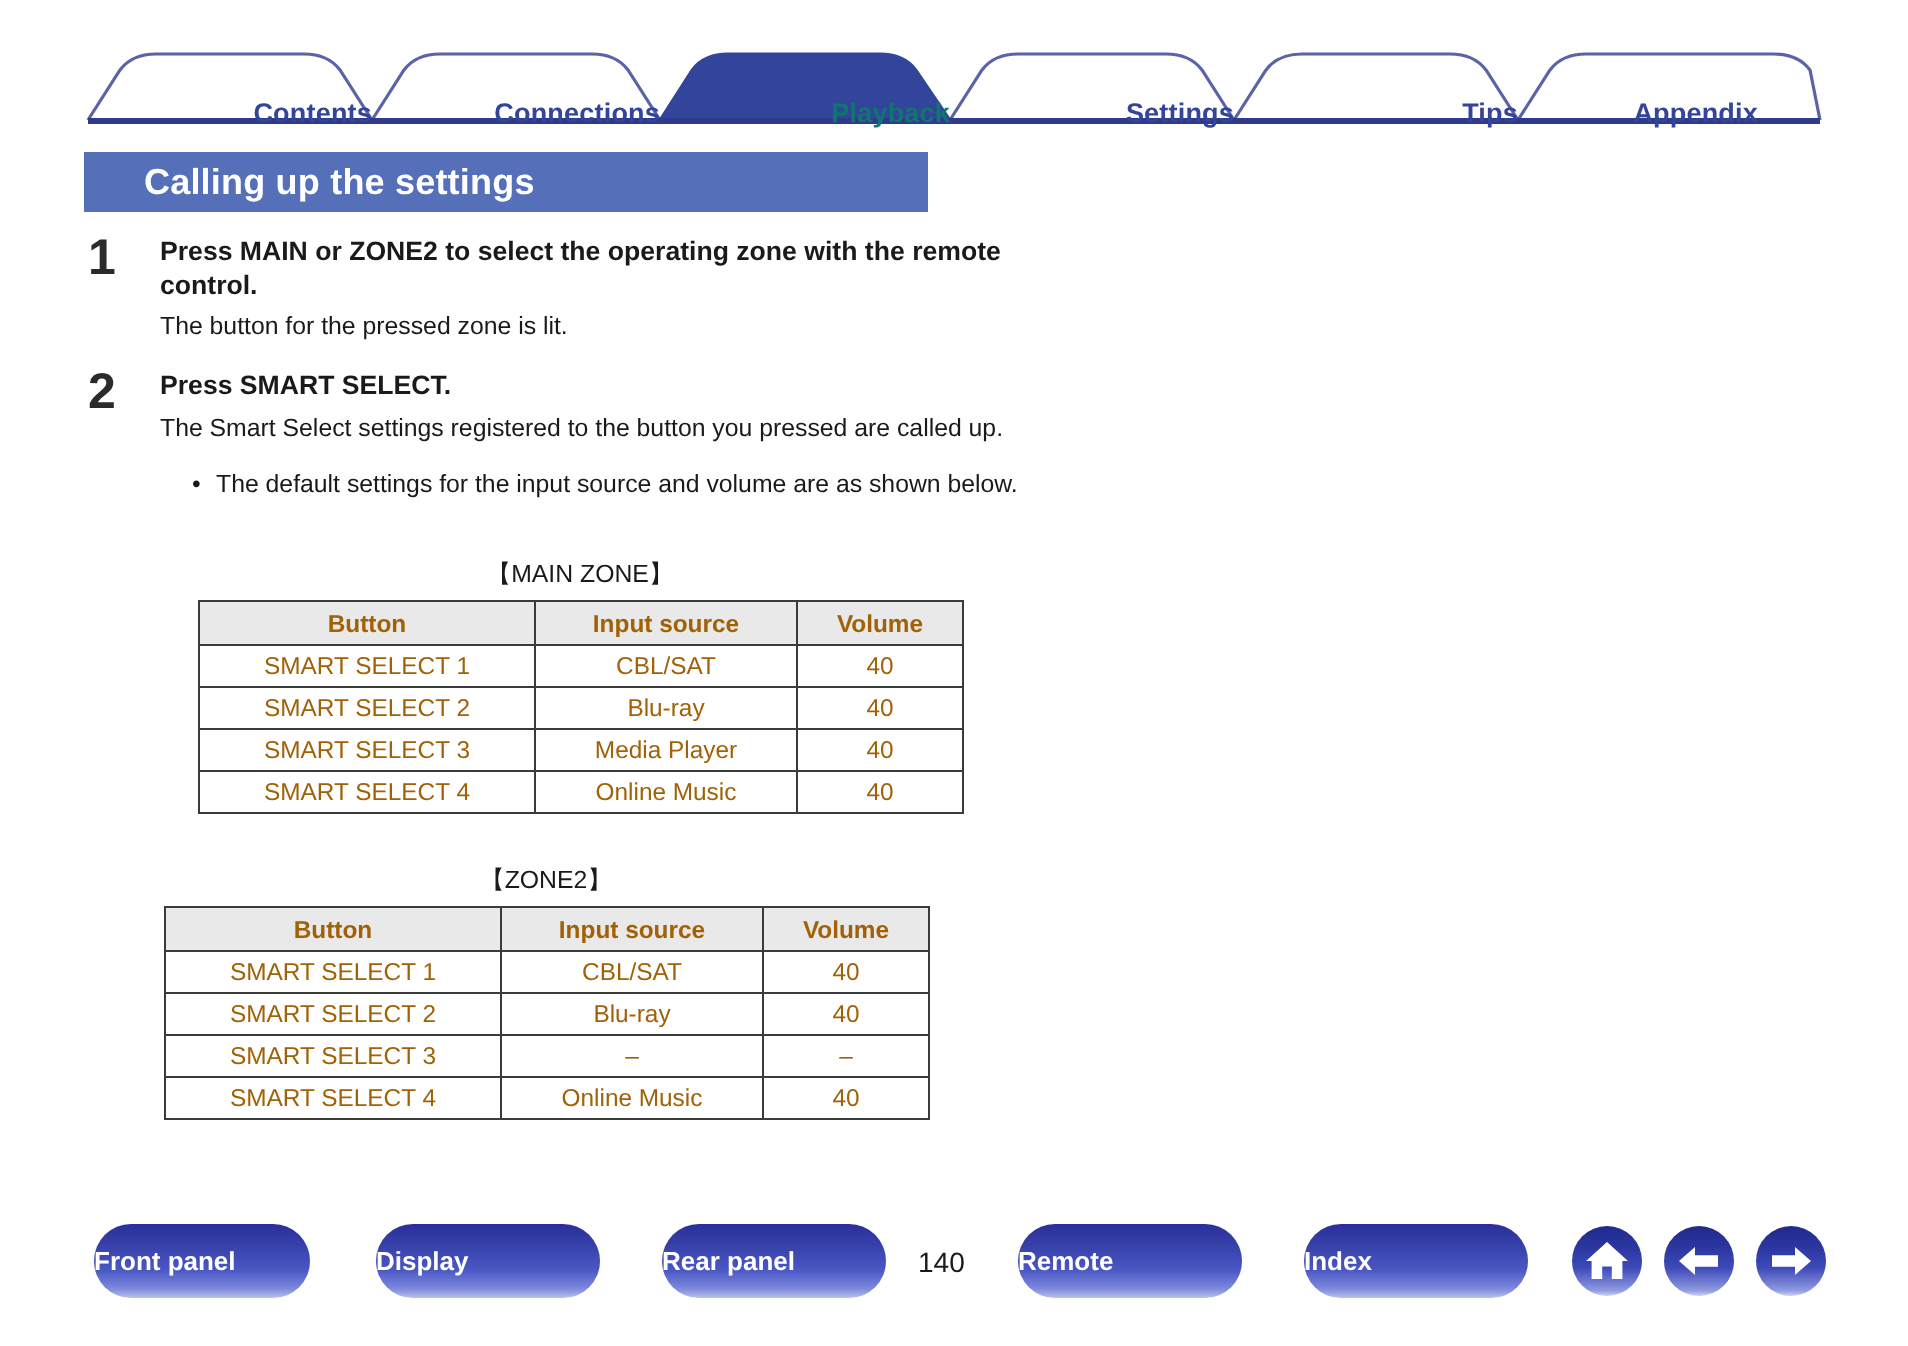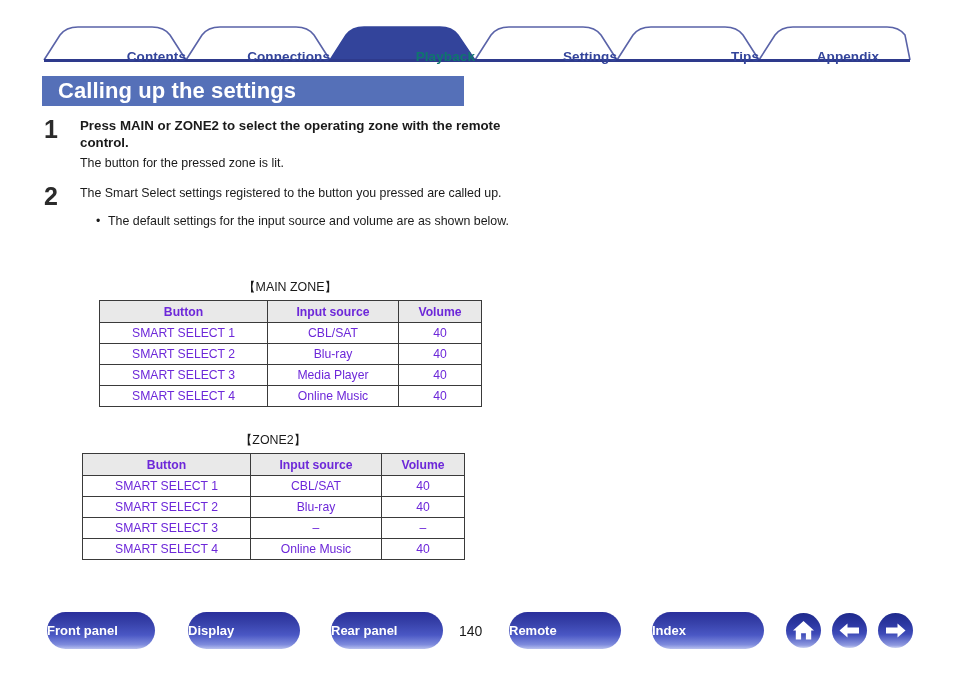--- a/index.html
+++ b/index.html
@@ -44,24 +44,24 @@
 
   
   .page-title {
     position: absolute;
     left: 42px;
     top: 76px;
     width: 422px;
     height: 30px;
     background: #5570b8;
     color: #ffffff;
-    font-size: 22px;
+    font-size: 18px;
     font-weight: bold;
     line-height: 30px;
-    padding-left: 16px;
+    padding-left: 30px;
     box-sizing: border-box;
     letter-spacing: 0.1px;
   }
 
   
   .steps {
     position: absolute;
     left: 40px;
     top: 118px;
     width: 470px;
@@ -134,21 +134,21 @@
     width: 382px;
     table-layout: fixed;
   }
   table.zone-table th,
   table.zone-table td {
     border: 1px solid #3a3a3a;
     height: 20px;
     font-size: 12.2px;
     text-align: center;
     padding: 0 2px;
-    color: #6d28d9;
+    color: #a16207;
     font-weight: normal;
   }
   table.zone-table th {
     background: #e9e9e9;
     font-weight: bold;
     height: 21px;
   }
   table.zone-table col.c1 { width: 168px; }
   table.zone-table col.c2 { width: 131px; }
   table.zone-table col.c3 { width: 83px; }
@@ -238,20 +238,21 @@
 <div class="steps">
 
   <div class="step">
     <div class="step-num">1</div>
     <p class="step-head">Press MAIN or ZONE2 to select the operating zone with the remote control.</p>
     <p class="step-body">The button for the pressed zone is lit.</p>
   </div>
 
   <div class="step step2">
     <div class="step-num">2</div>
+    <p class="step-head">Press SMART SELECT.</p>
     <p class="step-body">The Smart Select settings registered to the button you pressed are called up.</p>
     <ul class="bullet-list">
       <li>
         <span class="bullet-dot">•</span>
         <span>The default settings for the input source and volume are as shown below.</span>
       </li>
     </ul>
   </div>
 
 </div>

